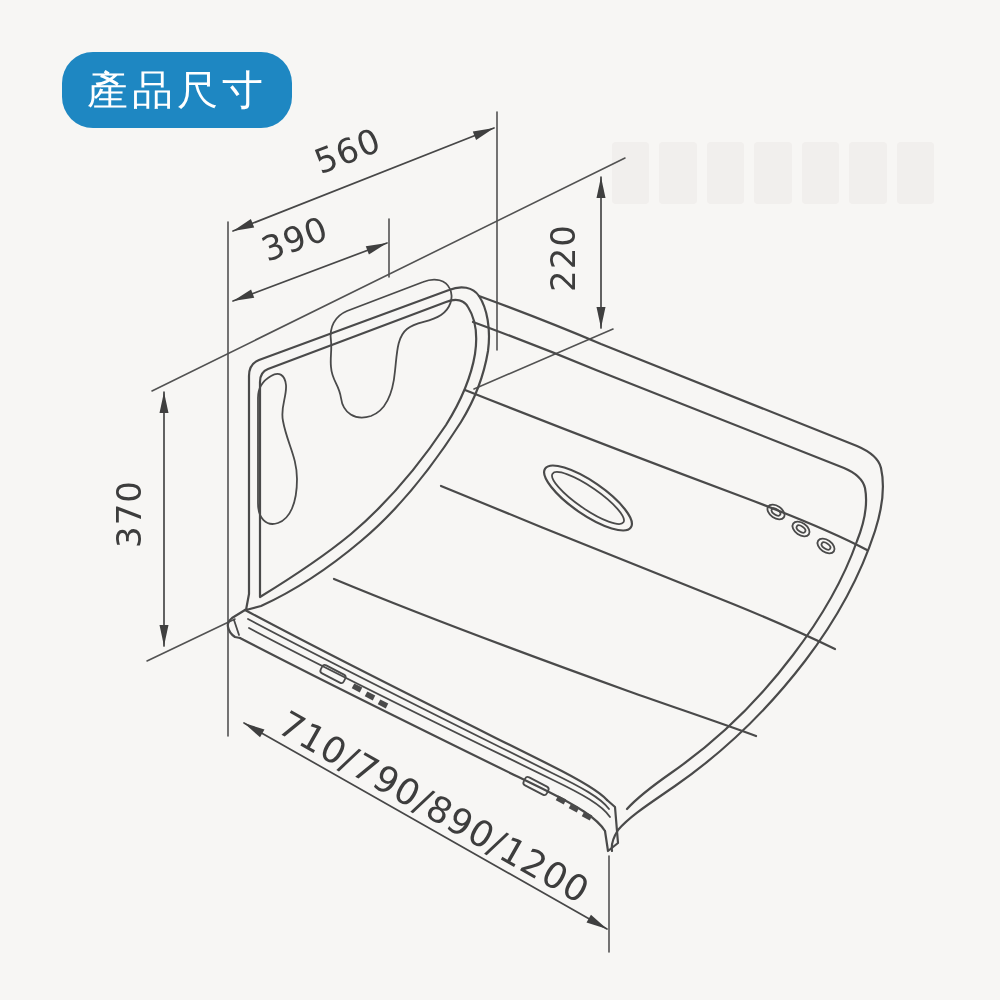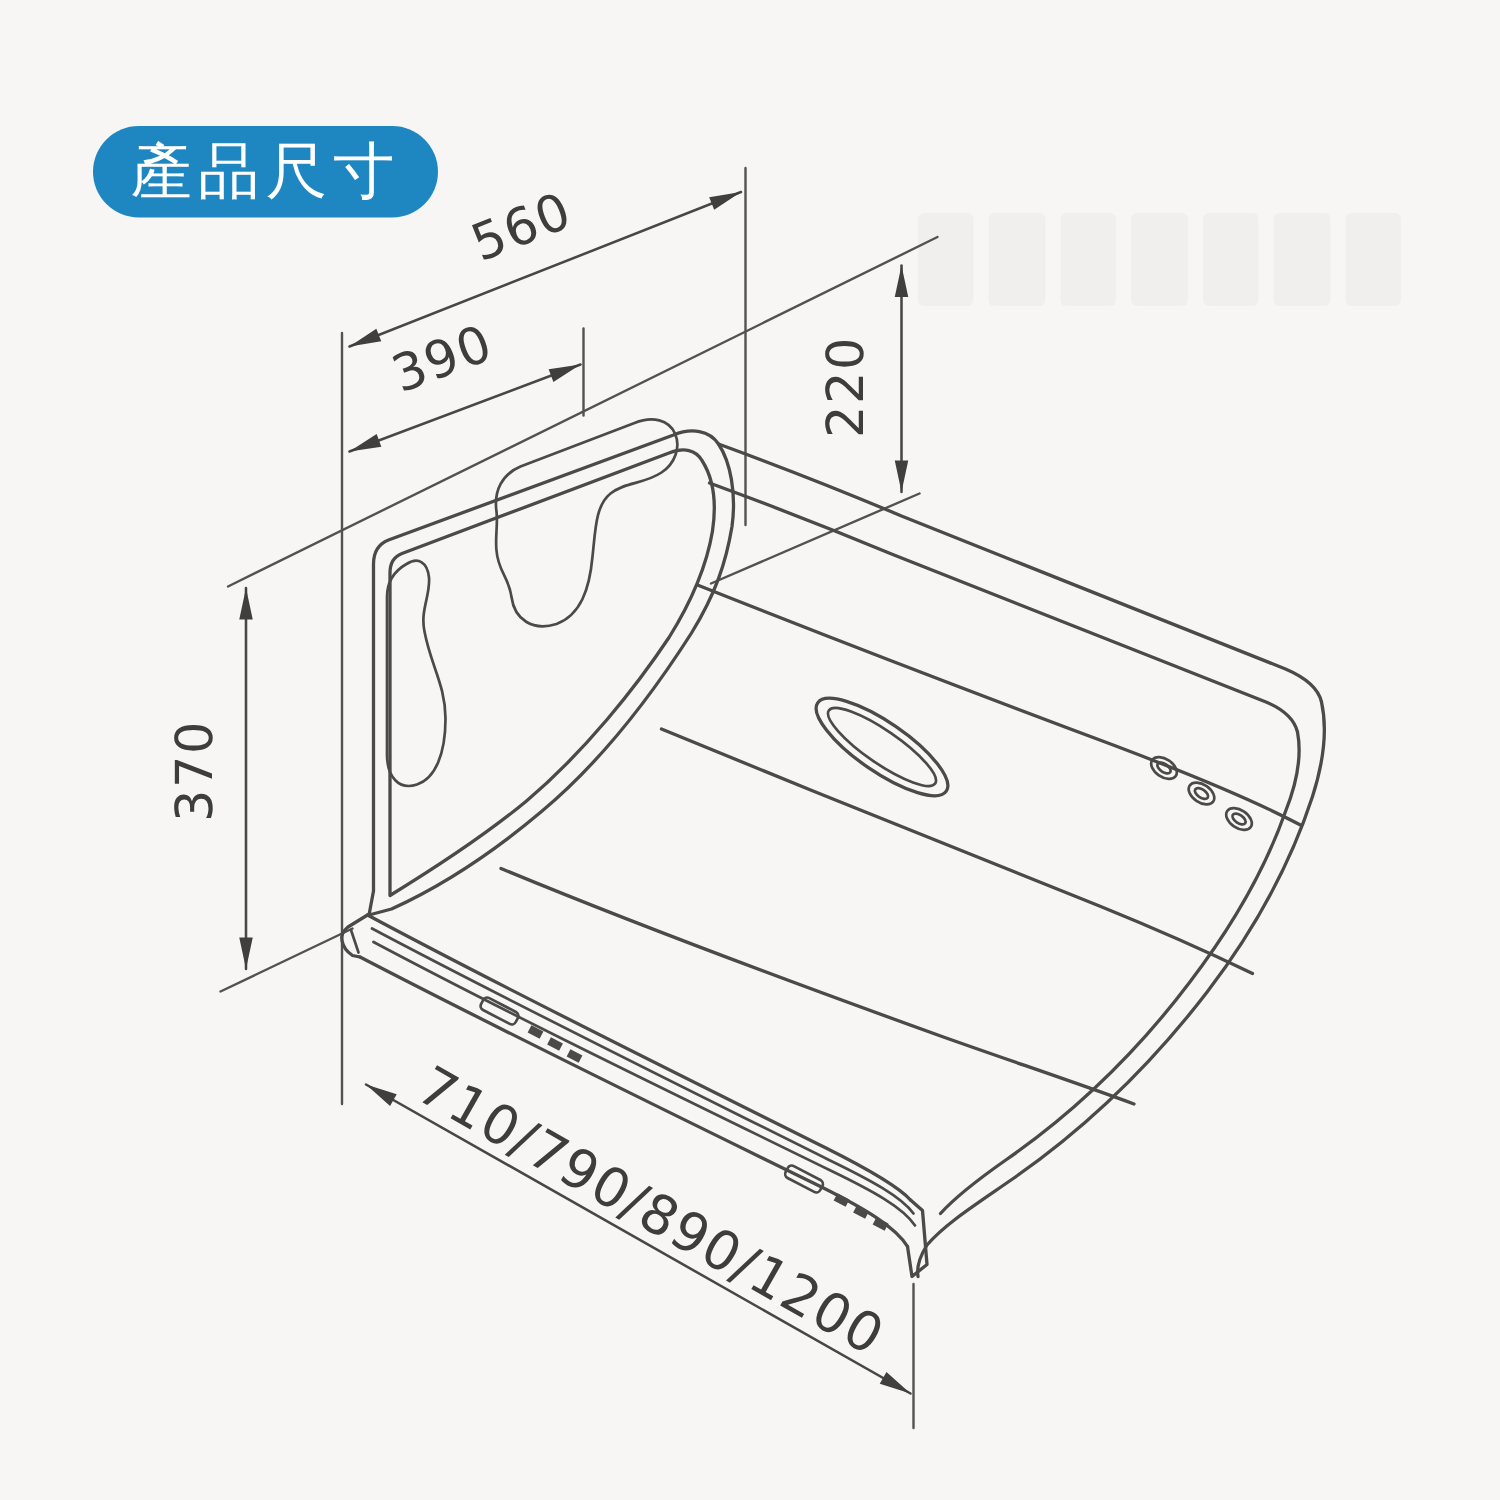--- a/index.html
+++ b/index.html
@@ -6,29 +6,28 @@
   body{
     width:1000px;height:1000px;
     background:#f7f6f4;
     font-family:"DejaVu Sans", sans-serif;
     position:relative;
     overflow:hidden;
   }
   .stage{position:absolute;left:0;top:0;width:1000px;height:1000px;}
   .badge{
     position:absolute;left:62px;top:52px;
-    width:230px;height:61px;
+    width:230px;height:76px;
     background:#1e87c2;
     border-radius:31px;
     display:flex;align-items:center;justify-content:center;
     color:#ffffff;
     font-size:41px;
     letter-spacing:4px;
     font-family:Liberation Serif, serif;
-    margin-top:32px;
   }
   .watermark{
     position:absolute;left:612px;top:142px;
     width:322px;height:62px;
     display:flex;gap:10px;
   }
   .watermark span{
     flex:1;border-radius:4px;
     background:rgba(130,120,110,0.05);
   }

